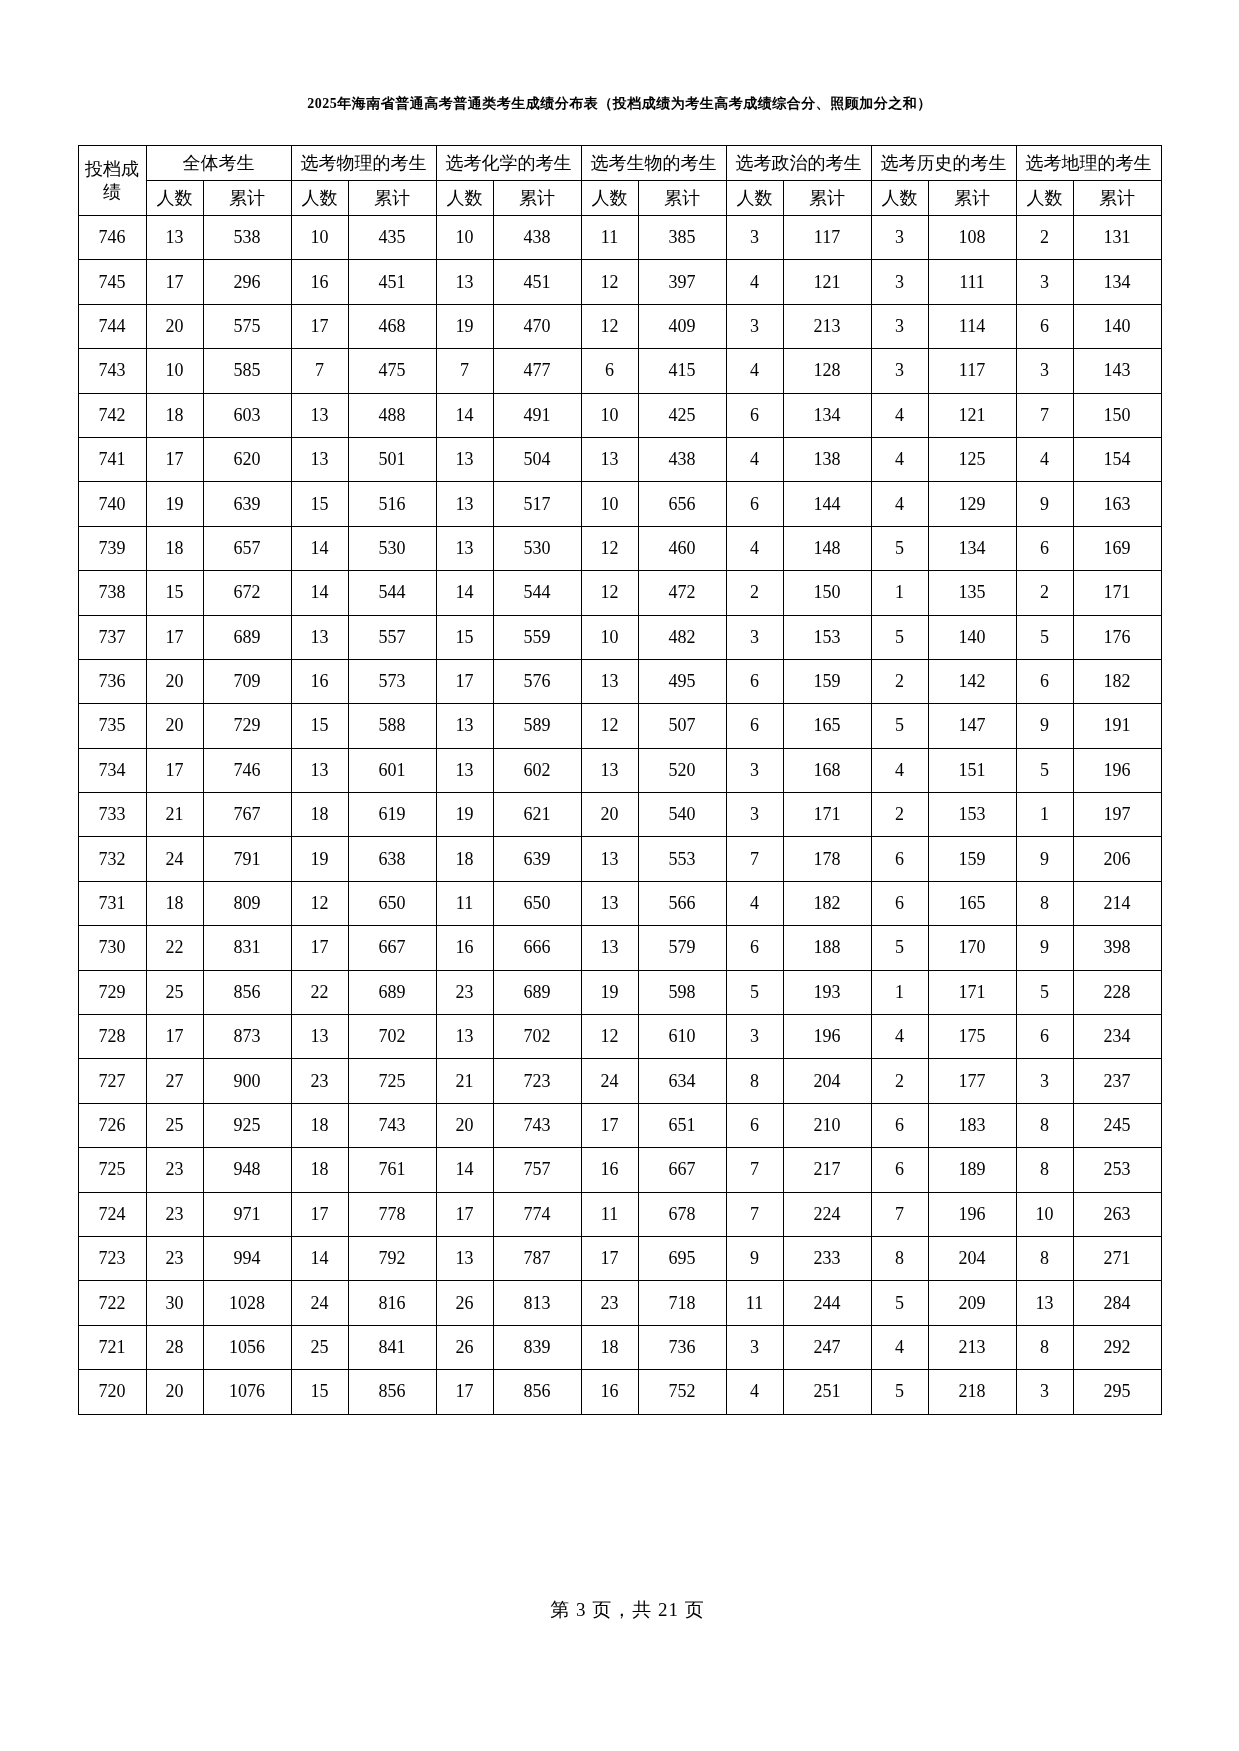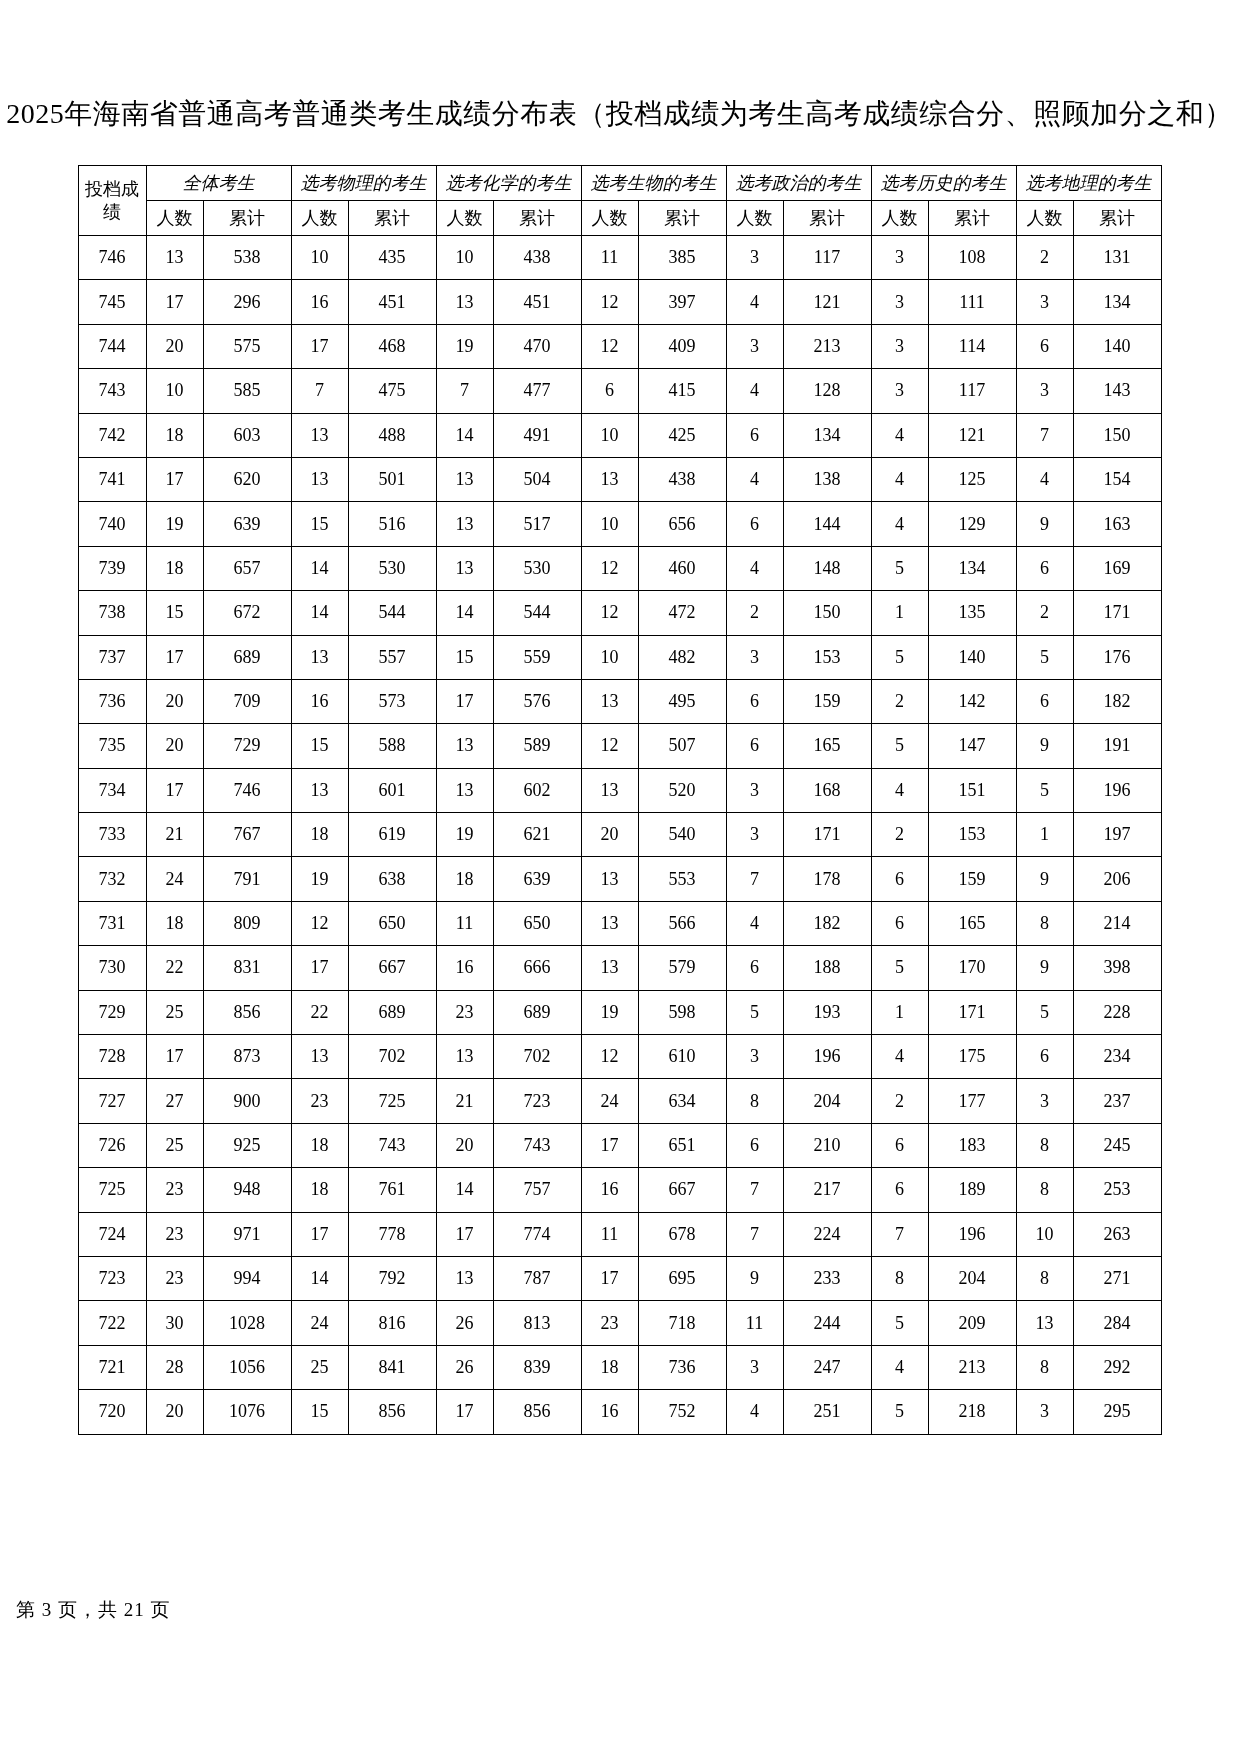--- a/index.html
+++ b/index.html
@@ -17,22 +17,22 @@
   }
   .page {
     width: 1239px;
     height: 1751px;
     box-sizing: border-box;
     padding: 0;
     position: relative;
   }
   .doc-title {
     text-align: center;
-    font-size: 28px;
-    font-weight: 400;
+    font-size: 14px;
+    font-weight: 700;
     letter-spacing: 0.5px;
     margin: 0;
     padding-top: 95px;
     padding-bottom: 0;
     font-family: "Liberation Serif", "DejaVu Serif", serif;
     white-space: nowrap;
   }
   .table-wrap {
     margin-top: 32px;
     display: flex;
@@ -55,21 +55,20 @@
     font-family: "Liberation Serif", "DejaVu Serif", serif;
   }
   table.score-table thead th {
     height: 34px;
     line-height: 1.25;
     font-size: 18px;
   }
   th.group-head {
     height: 66px;
     padding: 2px 4px;
-    font-style: italic;
   }
   th.corner-head {
     height: 100px;
     line-height: 1.3;
     font-size: 18px;
     width: 68px;
   }
   th.sub-head {
     height: 34px;
     font-size: 18px;
@@ -80,21 +79,21 @@
     font-size: 18px;
   }
   col.c-score { width: 68px; }
   col.c-num   { width: 57px; }
   col.c-cum   { width: 88px; }
   .footer {
     position: absolute;
     left: 16px;
     right: 0;
     bottom: 128px;
-    text-align: left;
+    text-align: center;
     font-size: 19px;
     letter-spacing: 1px;
     font-family: "Liberation Serif", "DejaVu Serif", serif;
   }
 </style>
 </head>
 <body>
 
 <div class="page">
 

